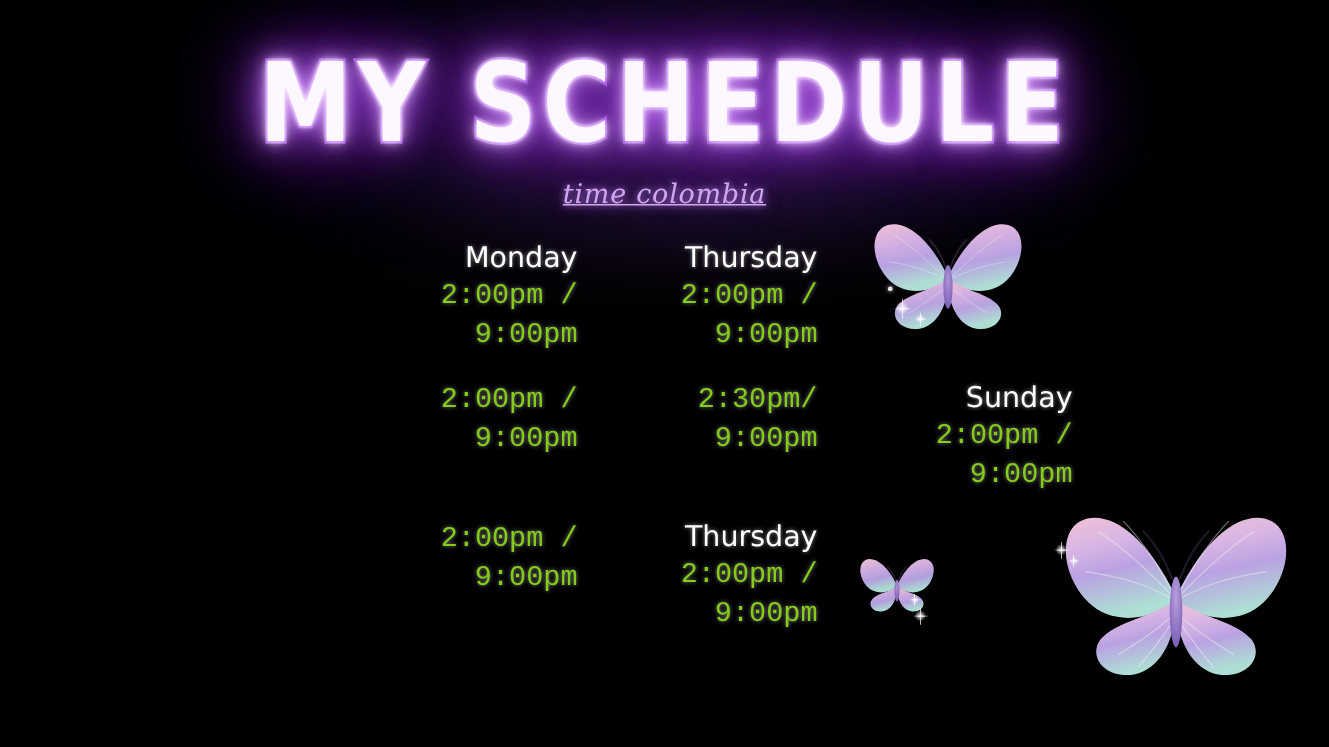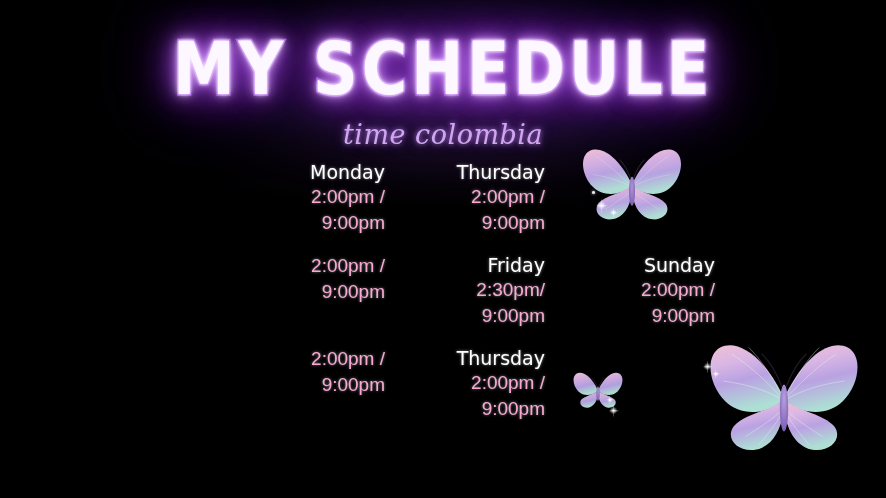--- a/index.html
+++ b/index.html
@@ -61,25 +61,26 @@
   }
 
   
   .subtitle {
     position:absolute;
     left:0; top:119px;
     width:886px;
     text-align:center;
     font-family:"DejaVu Serif", serif;
     font-style:italic;
-    font-size:27px;
+    font-size:18px;
     letter-spacing:0.5px;
     color:#cfa6ef;
     text-shadow:0 0 5px rgba(200,140,250,0.85), 0 0 12px rgba(160,80,230,0.55);
     pointer-events:none;
+    text-decoration:underline;
   }
 
   
   .grid {
     position:absolute;
     left:215px; top:160px;
     width:500px;
     display:grid;
     grid-template-columns:170px 160px 170px;
     grid-auto-rows:93px;
@@ -90,24 +91,24 @@
 
   .day {
     font-family:"DejaVu Sans", sans-serif;
     font-size:19px;
     line-height:24px;
     color:#ffffff;
     text-shadow:0 0 3px rgba(255,255,255,0.55);
     white-space:nowrap;
   }
   .time {
-    font-family:Liberation Sans, sans-serif;
+    font-family:Liberation Mono, monospace;
     font-size:19px;
     line-height:26px;
-    color:#f9a8d4;
+    color:#84cc16;
     text-shadow:0 0 3px rgba(255,255,255,0.5);
     white-space:nowrap;
   }
 
   
   .bf { position:absolute; pointer-events:none; }
   .bf svg { display:block; overflow:visible; }
 
   
   .spark {
@@ -159,21 +160,20 @@
       <div class="time">2:00pm /</div>
       <div class="time">9:00pm</div>
     </div>
     <div class="cell empty"></div>
 
     <div class="cell">
       <div class="time">2:00pm /</div>
       <div class="time">9:00pm</div>
     </div>
     <div class="cell">
-      <div class="day">Friday</div>
       <div class="time">2:30pm/</div>
       <div class="time">9:00pm</div>
     </div>
     <div class="cell">
       <div class="day">Sunday</div>
       <div class="time">2:00pm /</div>
       <div class="time">9:00pm</div>
     </div>
 
     <div class="cell">

